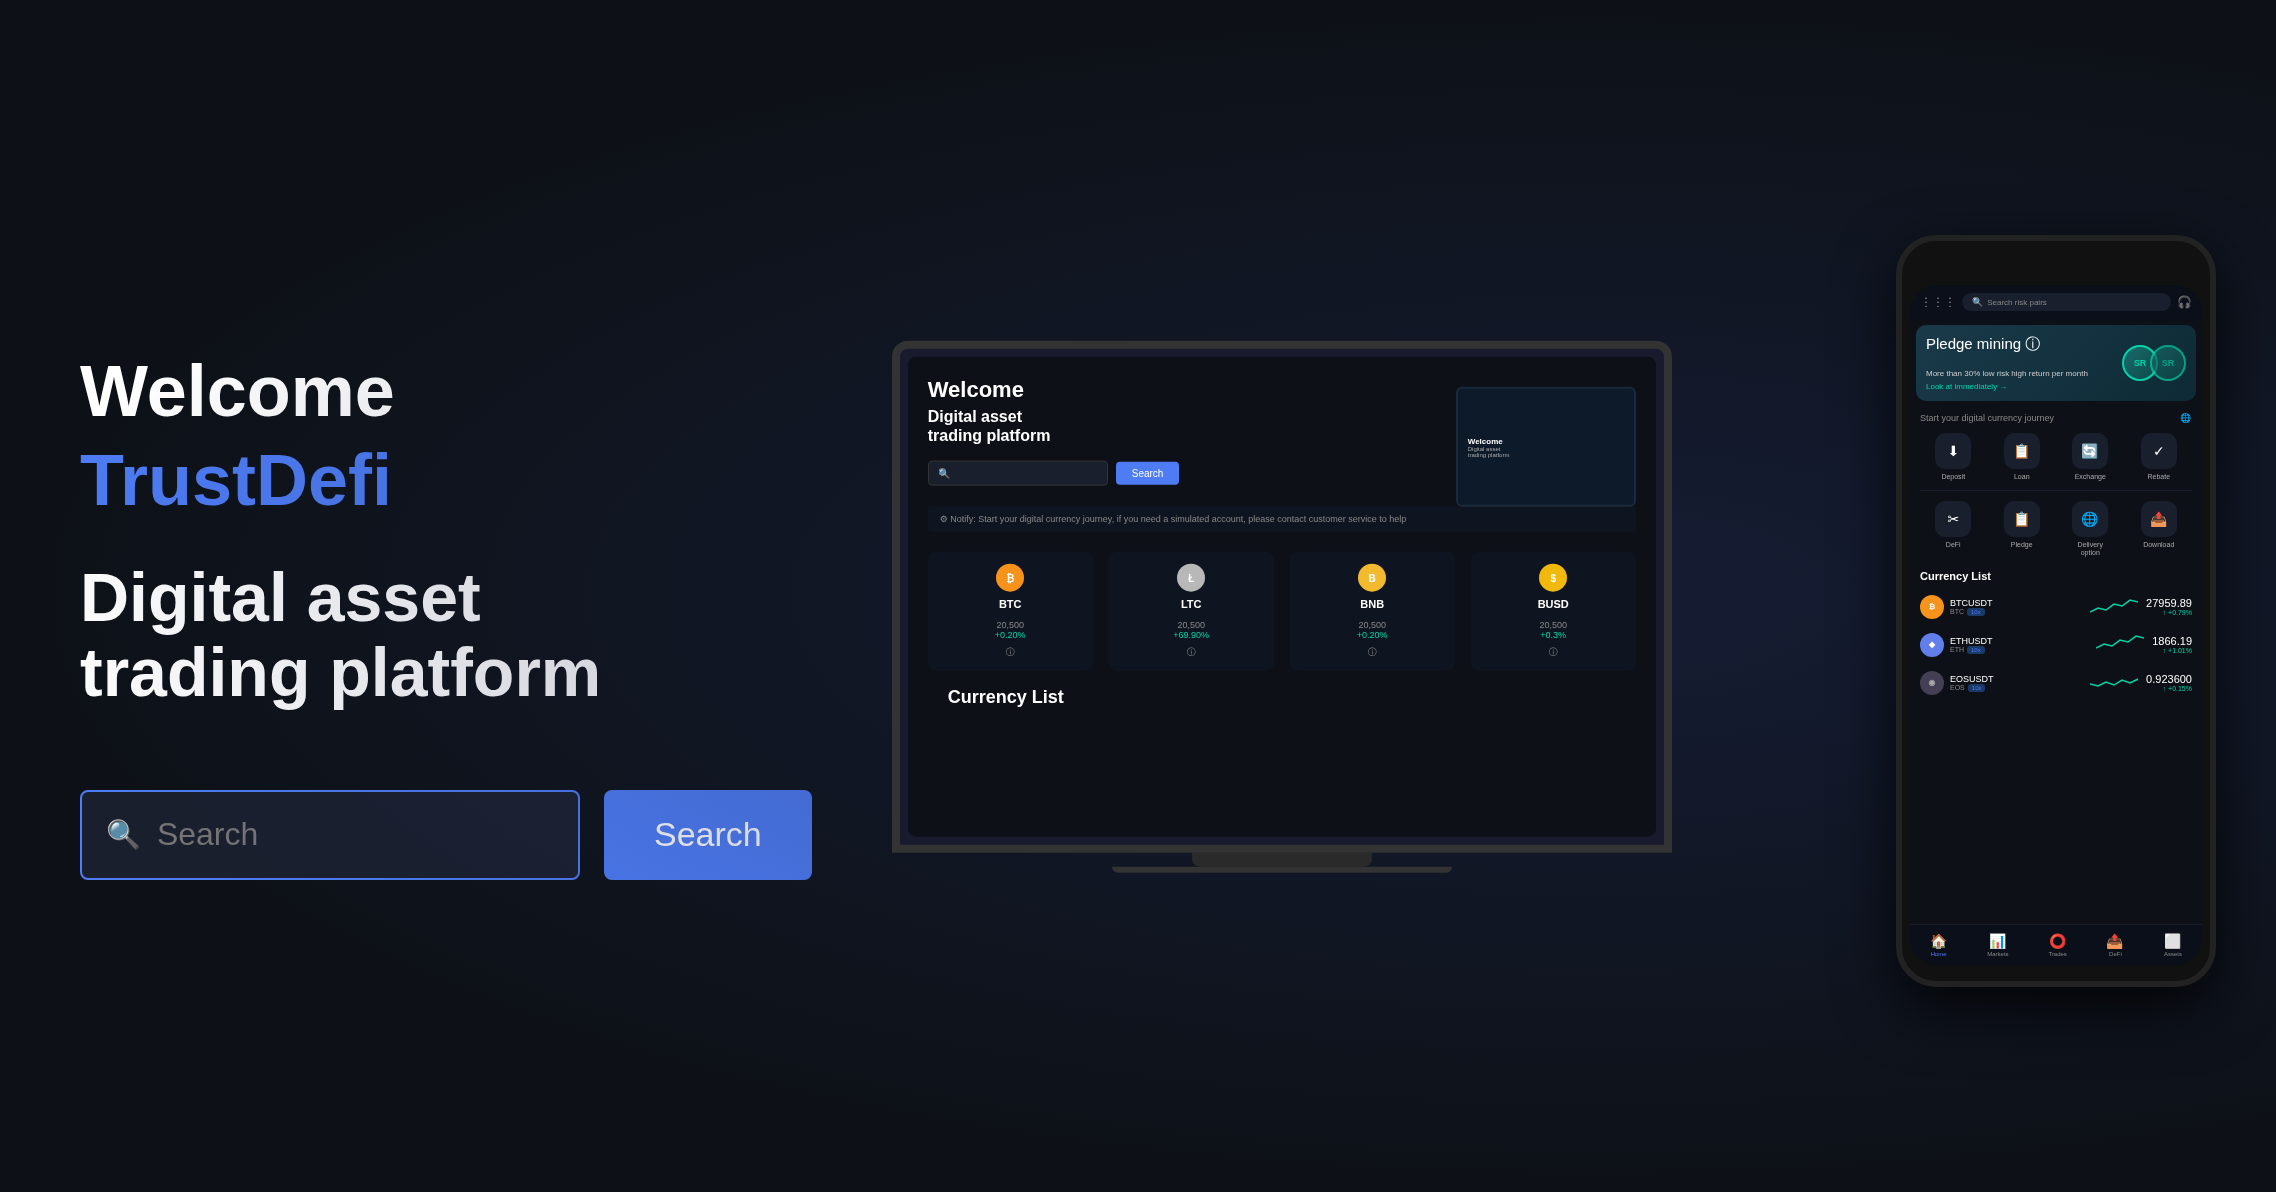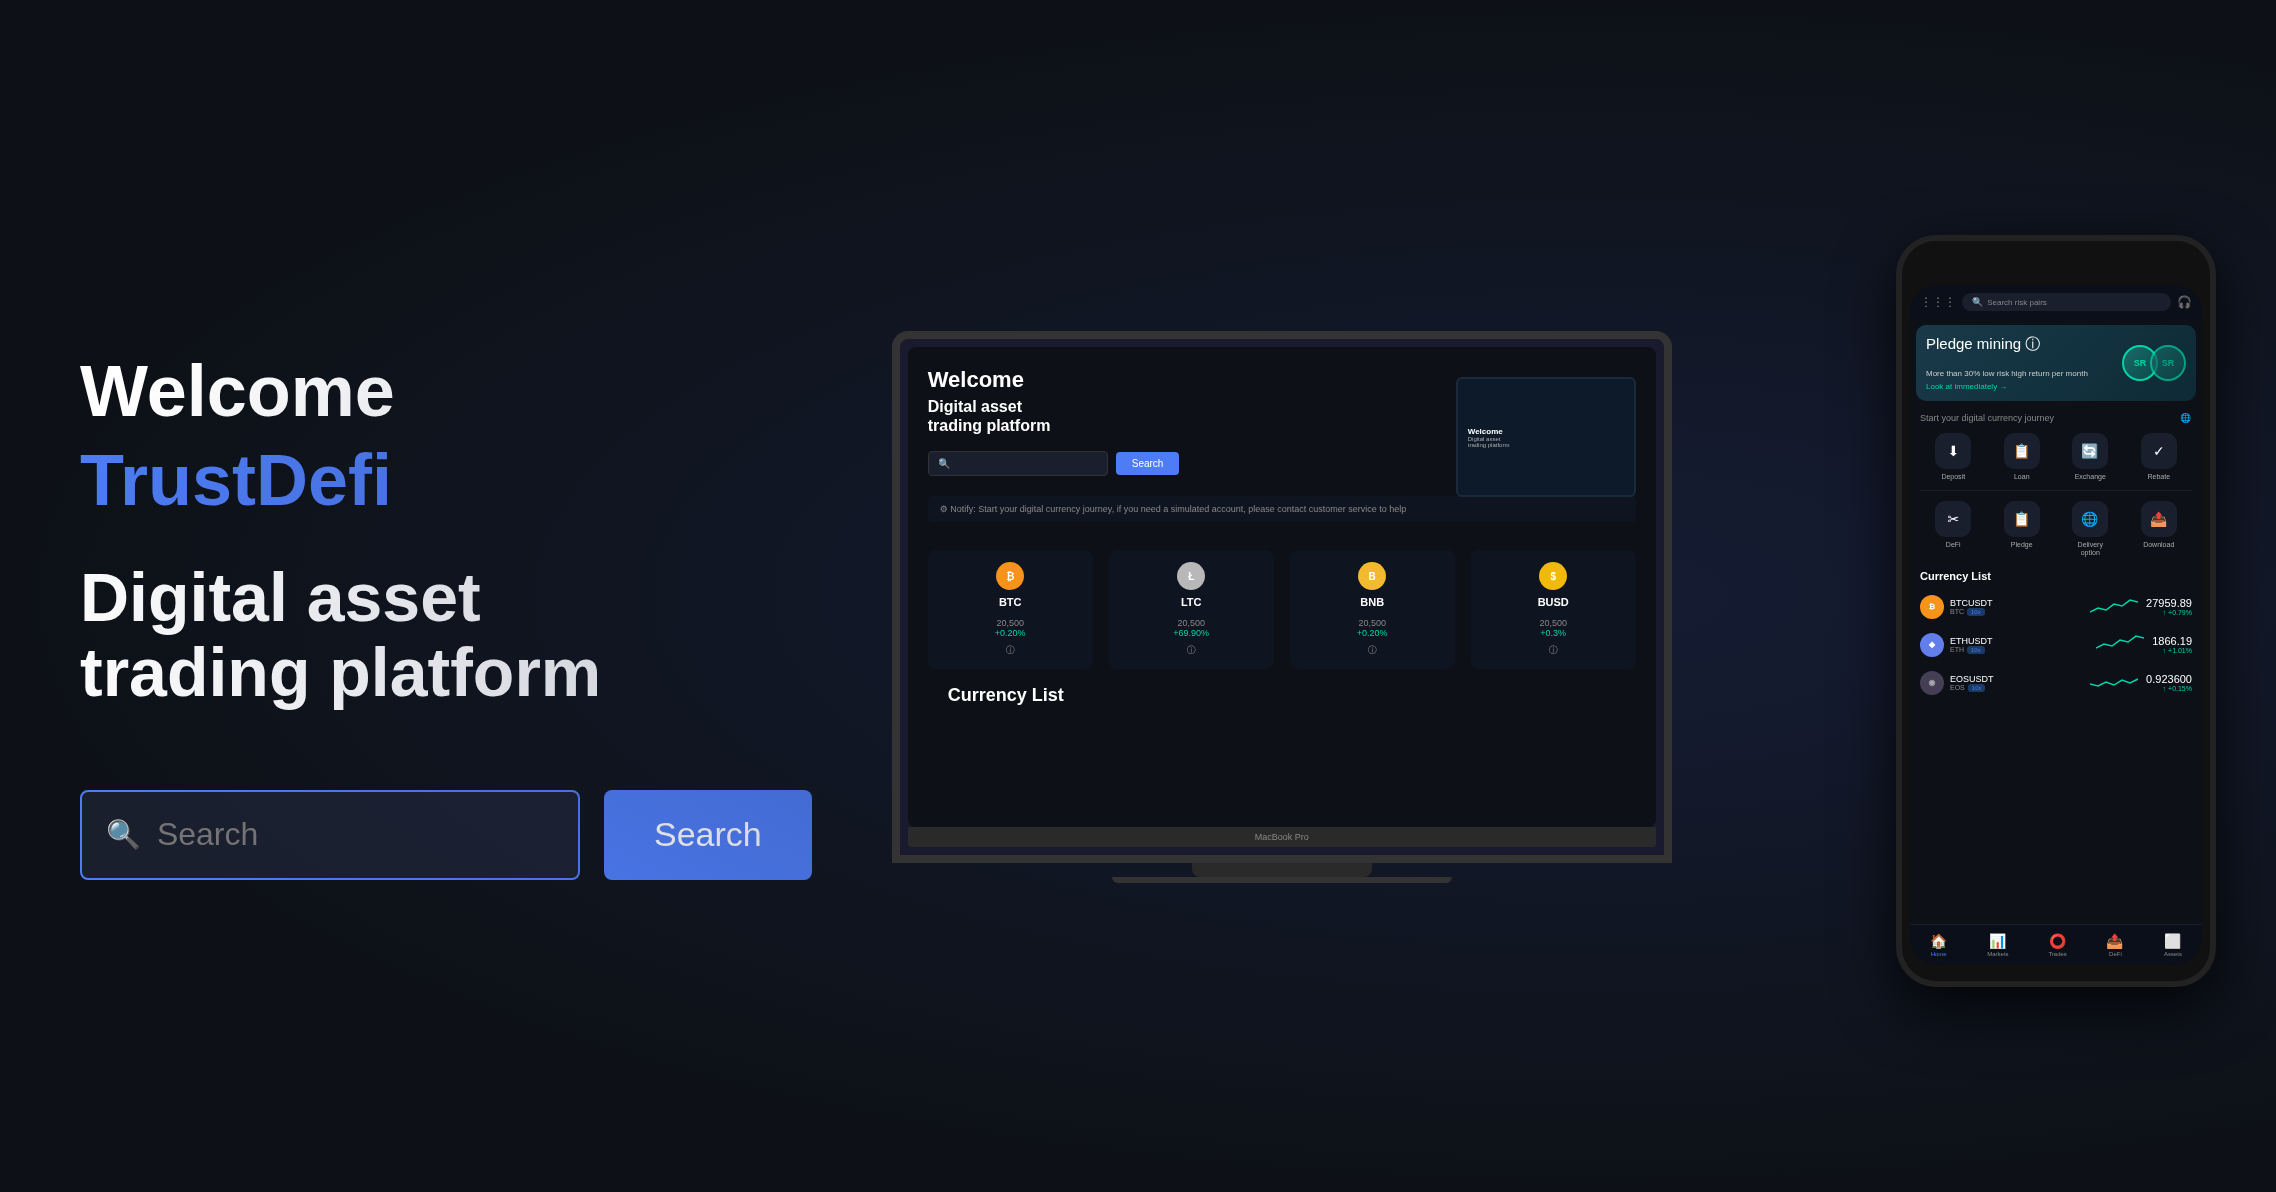--- a/index.html
+++ b/index.html
@@ -174,21 +174,21 @@
       font-size: 10px;
       cursor: pointer;
     }
 
     .laptop-notify {
       background: #0f1520;
       padding: 8px 12px;
       border-radius: 4px;
       font-size: 9px;
       color: #888;
-      margin-bottom: 28px;
+      margin-bottom: 20px;
     }
 
     .laptop-currencies {
       display: flex;
       gap: 16px;
     }
 
     .laptop-currency-card {
       background: #0f1520;
       border-radius: 8px;
@@ -651,23 +651,20 @@
                 <div class="laptop-currency-name">BUSD</div>
                 <div class="laptop-currency-price">20,500</div>
                 <div class="laptop-currency-change">+0.3%</div>
                 <div style="margin-top:6px;color:#888;font-size:9px;">ⓘ</div>
               </div>
             </div>
 
             <div class="laptop-currency-list-title">Currency List</div>
           </div>
         </div>
-        <div class="laptop-base">
-          <span class="laptop-brand">MacBook Pro</span>
-        </div>
       </div>
       <div class="laptop-stand"></div>
       <div class="laptop-foot"></div>
     </div>
 
     <div class="phone-wrapper">
       <div class="phone-outer">
         <div class="phone-notch"></div>
         <div class="phone-screen" style="position:relative;">
 

